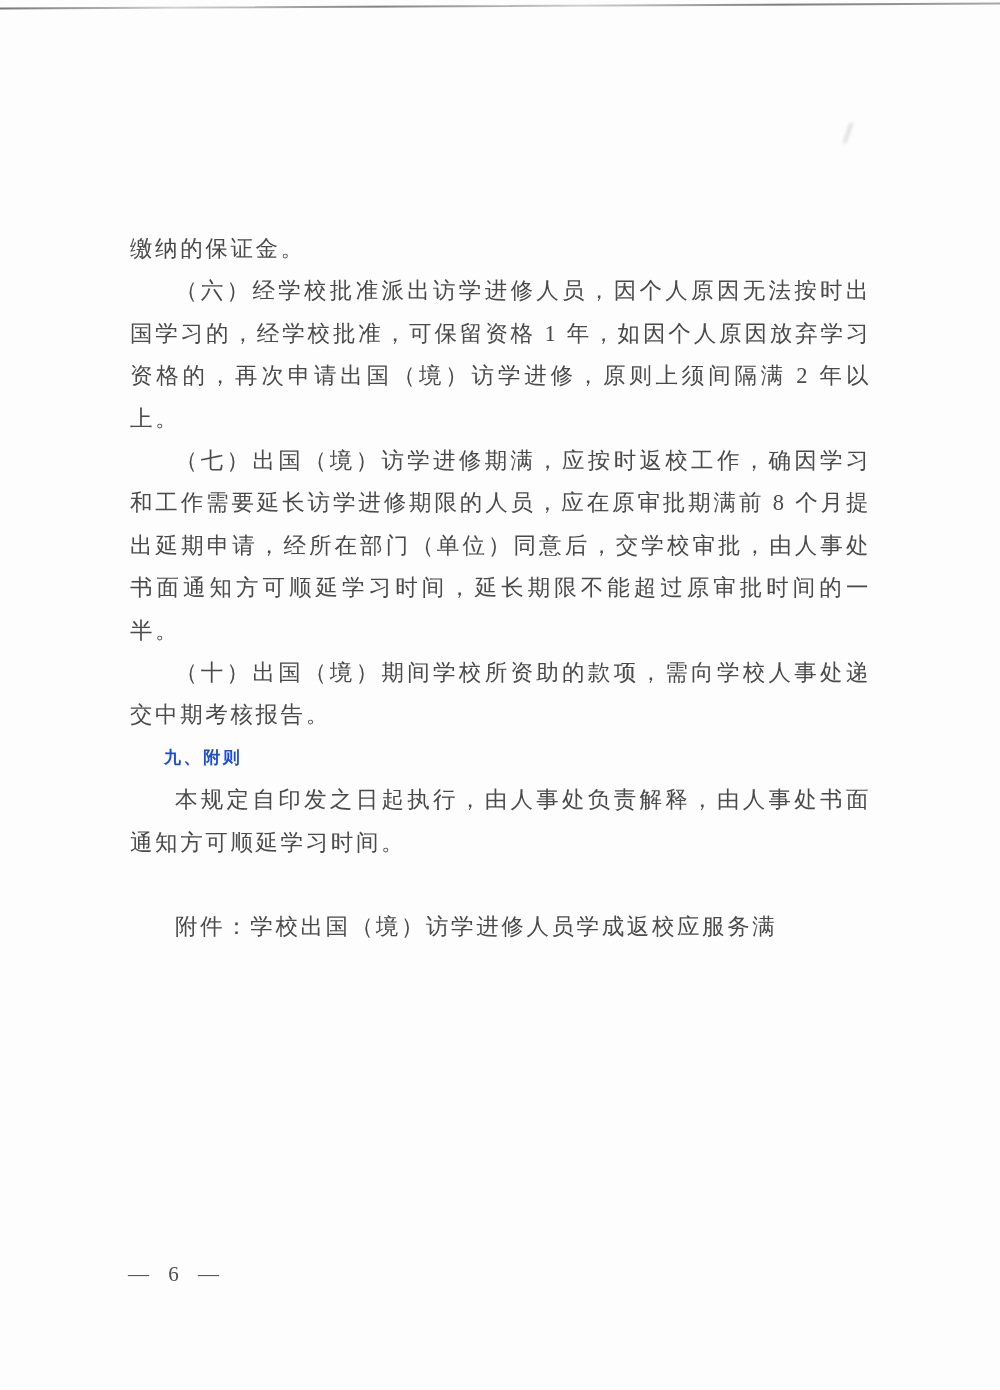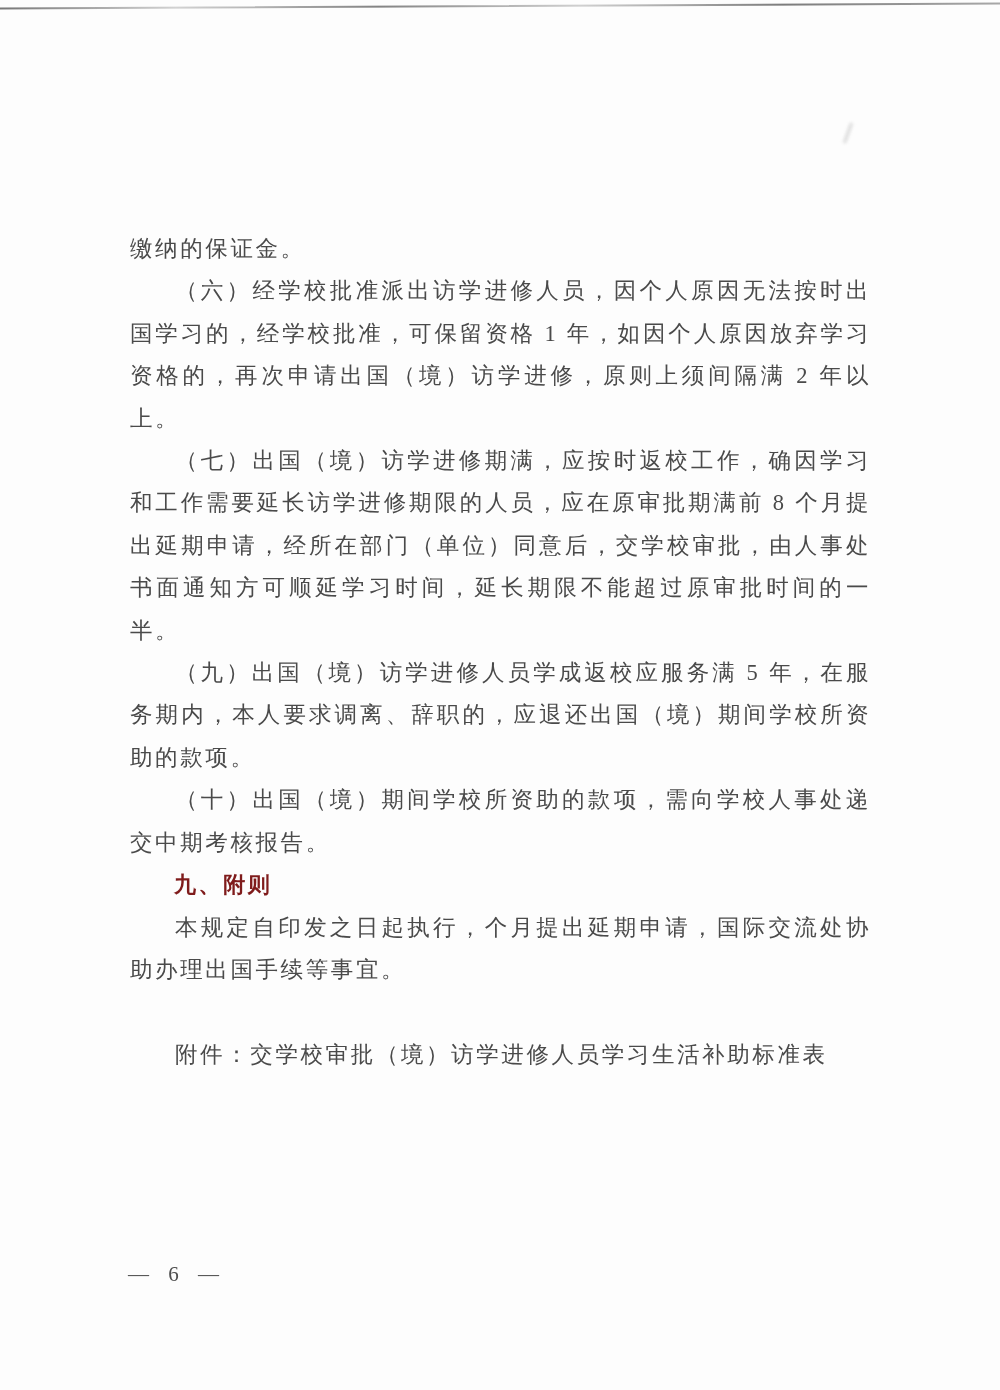--- a/index.html
+++ b/index.html
@@ -63,26 +63,26 @@
   .no-indent {
     text-indent: 0;
   }
   .para {
     text-indent: 2em;
   }
   .section-heading {
     margin: 0;
     padding: 0;
     text-indent: 2em;
-    font-size: 22px;
+    font-size: 17px;
     line-height: 42.4px;
     font-weight: 700;
     letter-spacing: 2.6px;
     font-family: "Liberation Sans", "DejaVu Sans", sans-serif;
-    color: #7f1d1d;
+    color: #1d4ed8;
   }
   .attachment {
     margin-top: 42.4px !important;
   }
   .page-number {
     position: absolute;
     left: 128px;
     top: 1262px;
     font-size: 21px;
     letter-spacing: 7px;
@@ -94,20 +94,19 @@
 </head>
 <body>
 
 <div class="top-edge-line"></div>
 <div class="smudge"></div>
 
 <div class="doc-body">
   <p class="no-indent">缴纳的保证金。</p>
   <p class="para">（六）经学校批准派出访学进修人员，因个人原因无法按时出国学习的，经学校批准，可保留资格 1 年，如因个人原因放弃学习资格的，再次申请出国（境）访学进修，原则上须间隔满 2 年以上。</p>
   <p class="para">（七）出国（境）访学进修期满，应按时返校工作，确因学习和工作需要延长访学进修期限的人员，应在原审批期满前 8 个月提出延期申请，经所在部门（单位）同意后，交学校审批，由人事处书面通知方可顺延学习时间，延长期限不能超过原审批时间的一半。</p>
-  <p class="para">（九）出国（境）访学进修人员学成返校应服务满 5 年，在服务期内，本人要求调离、辞职的，应退还出国（境）期间学校所资助的款项。</p>
   <p class="para">（十）出国（境）期间学校所资助的款项，需向学校人事处递交中期考核报告。</p>
   <h2 class="section-heading">九、附则</h2>
-  <p class="para">本规定自印发之日起执行，个月提出延期申请，国际交流处协助办理出国手续等事宜。</p>
-  <p class="para attachment">附件：交学校审批（境）访学进修人员学习生活补助标准表</p>
+  <p class="para">本规定自印发之日起执行，由人事处负责解释，由人事处书面通知方可顺延学习时间。</p>
+  <p class="para attachment">附件：学校出国（境）访学进修人员学成返校应服务满</p>
 </div>
 
 <div class="page-number">— 6 —</div>
 
 </body></html>

